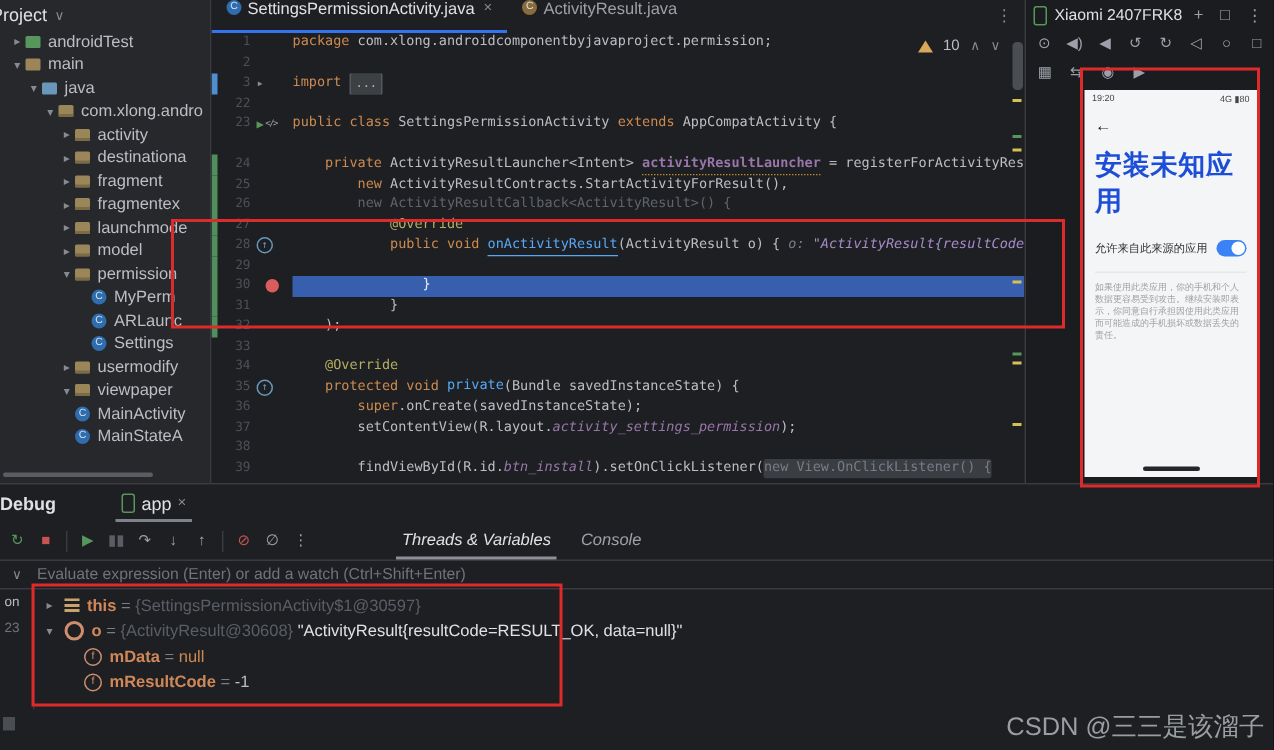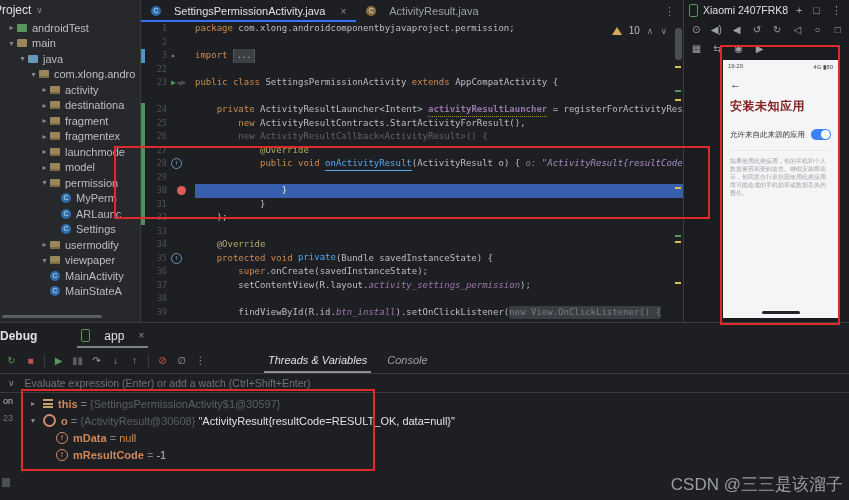--- a/index.html
+++ b/index.html
@@ -17,21 +17,21 @@
   .ico-folder{width:10px;height:8px;border-radius:1px;background:#9b8659;}
   .ico-folder.test{background:#57965c;}
   .ico-folder.src{background:#6897bb;}
   .ico-folder.pkg{background:#9b8659;box-shadow:inset 0 -2px 0 #7a6a45;}
   .ico-class{width:10px;height:10px;border-radius:50%;background:#2f6dad;color:#cfe2f5;
              font-size:7px;line-height:10px;text-align:center;font-family:"Liberation Sans",sans-serif;}
   .proj-hscroll{position:absolute;bottom:4px;left:2px;width:100px;height:3px;background:#5a5d61;border-radius:2px;}
   
   .editor{position:absolute;left:141px;top:0;width:542px;height:322px;background:#1e1f22;overflow:hidden;}
   .tabbar{height:22px;display:flex;align-items:stretch;background:#1e1f22;}
-  .tab{display:flex;align-items:center;gap:13px;padding:0 10px;font-size:11px;color:#9da0a8;position:relative;white-space:nowrap;}
+  .tab{display:flex;gap:4px;padding:0 10px;font-size:11px;color:#9da0a8;position:relative;white-space:nowrap;}
   .tab.active{color:#dfe1e5;}
   .tab.active::after{content:"";position:absolute;left:0;right:0;bottom:0;height:2px;background:#3574f0;}
   .tab .close{color:#868a91;font-size:10px;margin-left:2px;}
   .tab2 .ico-class{background:#8a6c3c;}
   .tab-more{margin-left:auto;color:#868a91;line-height:22px;padding:0 8px;font-size:11px;}
   .warnbar{position:absolute;top:25px;right:16px;display:flex;gap:7px;align-items:center;font-size:10px;color:#bcbec4;z-index:5;}
   .warn-tri{width:0;height:0;border-left:5px solid transparent;border-right:5px solid transparent;border-bottom:8px solid #d8a85a;}
   .warnbar .chev{color:#868a91;font-size:9px;}
   .code{position:absolute;top:22px;left:0;right:0;bottom:0;
         font-family:"DejaVu Sans Mono","Liberation Mono",monospace;font-size:9px;line-height:13.5px;}
@@ -68,33 +68,33 @@
   .device{position:absolute;left:683px;top:0;width:166px;height:322px;background:#1b1c1f;border-left:1px solid #393b40;}
   .dev-head{height:20px;display:flex;align-items:center;font-size:10.5px;color:#dfe1e5;padding:0 5px;gap:5px;}
   .dev-phone-ic{width:7px;height:11px;border:1px solid #57965c;border-radius:2px;flex:none;}
   .dev-title{flex:1;white-space:nowrap;overflow:hidden;}
   .dev-head .hbtn{color:#9da0a8;font-size:11px;padding:0 3px;}
   .dev-tools{display:flex;padding:1px 2px;}
   .dt{width:21px;text-align:center;color:#9da0a8;font-size:10px;line-height:17px;white-space:nowrap;}
   .screen{position:absolute;left:39px;top:60px;width:115px;height:258px;background:#f4f5f7;color:#222;overflow:hidden;}
   .scr-status{display:flex;justify-content:space-between;font-size:6px;color:#444;padding:3px 5px 0 5px;}
   .scr-back{font-size:11px;color:#1a1a1a;padding:8px 0 0 7px;}
-  .scr-title{font-size:12px;font-weight:bold;color:#7f1d1d;padding:8px 0 0 7px;letter-spacing:0.5px;}
+  .scr-title{font-size:18px;font-weight:bold;color:#1d4ed8;padding:8px 0 0 7px;letter-spacing:0.5px;}
   .scr-toggle{display:flex;align-items:center;justify-content:space-between;padding:14px 7px 0 7px;}
   .scr-toggle .lbl{font-size:7.5px;color:#333;}
   .switch{width:20px;height:11px;border-radius:6px;background:#3b82f6;position:relative;flex:none;}
   .switch::after{content:"";position:absolute;right:1px;top:1px;width:9px;height:9px;border-radius:50%;background:#fff;}
   .scr-desc{margin:10px 7px 0 7px;padding-top:6px;border-top:1px solid #e8e8ea;
             font-size:6px;line-height:8px;color:#a2a2a6;}
   .home-bar{position:absolute;bottom:4px;left:50%;margin-left:-19px;width:38px;height:3px;border-radius:2px;background:#26262a;}
   
   .bottom{position:absolute;left:0;top:322px;width:849px;height:178px;background:#1e1f22;border-top:1px solid #393b40;}
   .dbg-head{height:25px;display:flex;align-items:center;font-size:12px;position:relative;}
   .dbg-title{color:#dfe1e5;font-weight:bold;margin-left:0;}
-  .app-tab{display:flex;align-items:center;gap:14px;margin-left:38px;padding:0 6px;height:100%;color:#dfe1e5;position:relative;}
+  .app-tab{display:flex;align-items:center;gap:4px;margin-left:38px;padding:0 6px;height:100%;color:#dfe1e5;position:relative;}
   .app-tab::after{content:"";position:absolute;left:2px;right:2px;bottom:0;height:2px;background:#7e838a;}
   .app-ic{width:7px;height:11px;border:1px solid #57965c;border-radius:2px;}
   .app-tab .close{color:#868a91;font-size:10px;}
   .dbg-toolbar{height:25px;display:flex;align-items:center;padding-left:2px;}
   .dbtn{width:19px;text-align:center;font-size:10px;}
   .dbtn.gn{color:#57965c;} .dbtn.rd{color:#c75450;} .dbtn.gy{color:#9da0a8;} .dbtn.dm{color:#5a5d63;}
   .vsep{width:1px;height:14px;background:#393b40;margin:0 4px;}
   .dbg-tab{padding:0 10px;color:#9da0a8;font-size:11px;height:25px;line-height:25px;position:relative;font-style:italic;}
   .dbg-tab.first{margin-left:48px;}
   .dbg-tab.active{color:#dfe1e5;}

